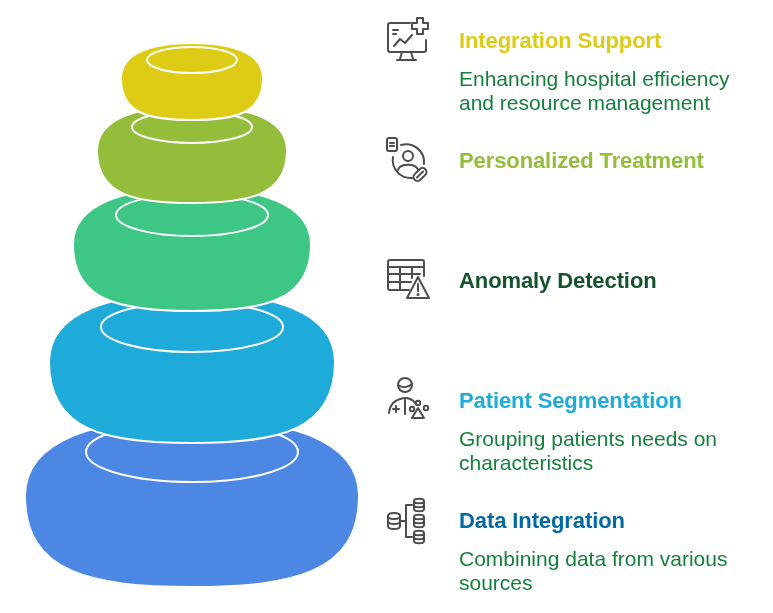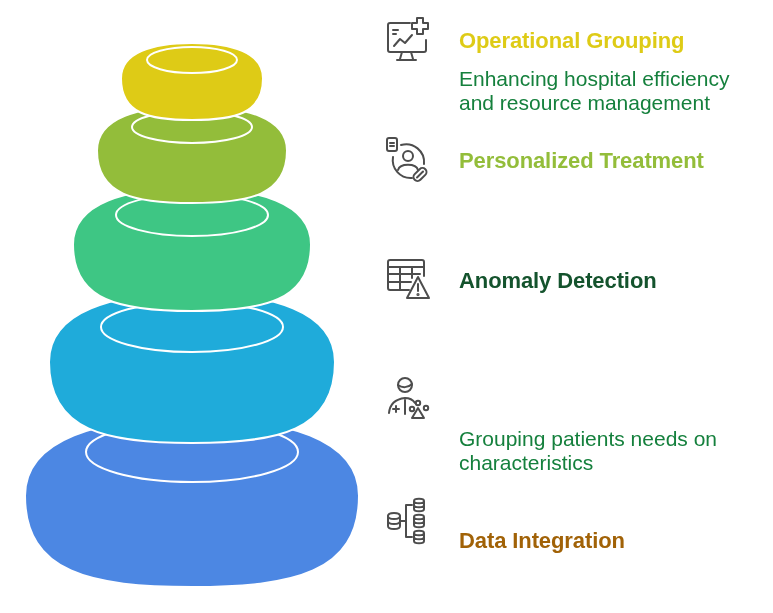--- a/index.html
+++ b/index.html
@@ -40,21 +40,21 @@
 <div class="item" style="top:14px;">
   <span class="icon">
     <svg viewBox="0 0 50 50" fill="none" stroke="#4d4d4d" stroke-width="2" stroke-linejoin="round" stroke-linecap="round">
       <path d="M26 7 H6 a2 2 0 0 0 -2 2 V34 a2 2 0 0 0 2 2 H40 a2 2 0 0 0 2 -2 V24"></path>
       <path d="M18 36 L16 43 M27 36 L29 43 M13 44 H32"></path>
       <path d="M9 14 H14 M9 18 H12"></path>
       <path d="M10 30 L16 23 L21 27 L28 19"></path>
       <path d="M33 2 H39 V7 H44 V13 H39 V18 H33 V13 H28 V7 H33 Z"></path>
     </svg>
   </span>
-  <div class="title" style="color:#DECB16;">Operational Grouping</div>
+  <div class="title" style="color:#DECB16;">Integration Support</div>
   <div class="desc">Enhancing hospital efficiency and resource management</div>
 </div>
 
 <div class="item" style="top:134px;text-decoration:underline;">
   <span class="icon">
     <svg viewBox="0 0 50 50" fill="none" stroke="#4d4d4d" stroke-width="2" stroke-linejoin="round" stroke-linecap="round">
       <rect x="3" y="2" width="10" height="13" rx="2"></rect>
       <path d="M6 7 H10 M6 10 H10"></path>
       <path d="M17 9 A18 18 0 0 1 40 28"></path>
       <path d="M9 21 A18 18 0 0 0 28 42"></path>
@@ -88,28 +88,30 @@
       <path d="M14 9 C18 12 24 12 28 8"></path>
       <path d="M5 37 C6 27 12 23 21 22 C26 22 29 24 31 27"></path>
       <path d="M12 30 V36 M9 33 H15"></path>
       <path d="M21 24 V38"></path>
       <circle cx="28" cy="33" r="2.2"></circle>
       <circle cx="34" cy="27" r="2.2"></circle>
       <circle cx="42" cy="32" r="2.2"></circle>
       <path d="M34 32 L40 42 H28 Z"></path>
     </svg>
   </span>
+  <div class="title" style="color:#1FABDA;">Patient Segmentation</div>
   <div class="desc">Grouping patients needs on characteristics</div>
 </div>
 
 <div class="item" style="top:494px;">
   <span class="icon">
     <svg viewBox="0 0 50 50" fill="none" stroke="#4d4d4d" stroke-width="2" stroke-linejoin="round" stroke-linecap="round">
       <path d="M4 20 C4 16 16 16 16 20 V30 C16 34 4 34 4 30 Z"></path>
       <path d="M4 20 C4 24 16 24 16 20 M4 25 C4 29 16 29 16 25"></path>
       <path d="M16 25 H22 M22 9 V41 M22 9 H28 M22 41 H28"></path>
       <path d="M30 5 C30 2 40 2 40 5 V13 C40 16 30 16 30 13 Z M30 5 C30 8 40 8 40 5 M30 9 C30 12 40 12 40 9"></path>
       <path d="M30 21 C30 18 40 18 40 21 V29 C40 32 30 32 30 29 Z M30 21 C30 24 40 24 40 21 M30 25 C30 28 40 28 40 25"></path>
       <path d="M30 37 C30 34 40 34 40 37 V45 C40 48 30 48 30 45 Z M30 37 C30 40 40 40 40 37 M30 41 C30 44 40 44 40 41"></path>
     </svg>
   </span>
-  <div class="title" style="color:#a16207;margin-top:20px;">Data Integration</div>
+  <div class="title" style="color:#0369a1;">Data Integration</div>
+  <div class="desc">Combining data from various sources</div>
 </div>
 
 </body></html>

